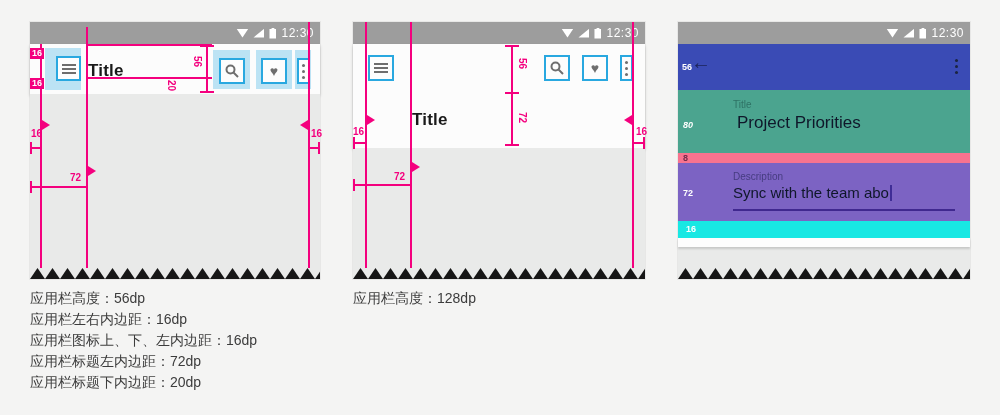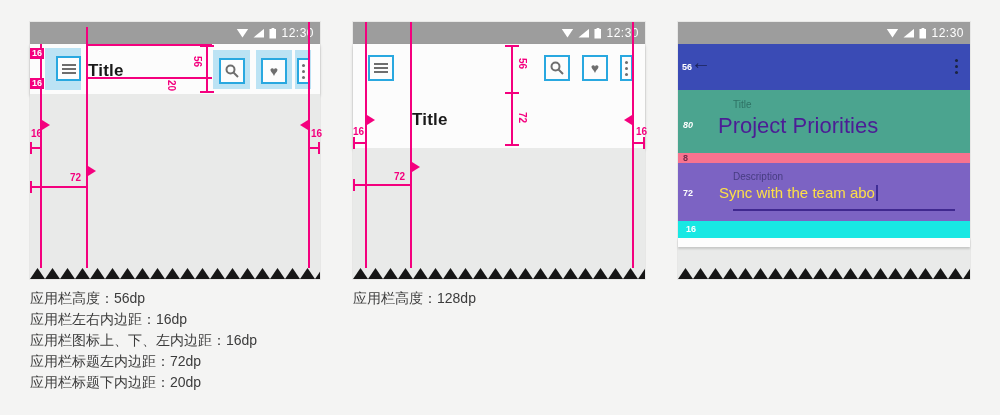--- a/index.html
+++ b/index.html
@@ -49,26 +49,26 @@
   .tri-l { position:absolute; width:0; height:0; border-right:8px solid #F4007E; border-top:5px solid transparent; border-bottom:5px solid transparent; }
 
   
   .actionbar { height:46px; background:#3A4BB5; position:relative; }
   .backarrow { position:absolute; left:13px; top:7px; font-size:20px; color:#1B2356; font-weight:bold; }
   .dots-dark { position:absolute; right:12px; top:21px; width:3px; height:3px; border-radius:50%; background:#1B2440; box-shadow:0 -6px 0 #1B2440, 0 6px 0 #1B2440; }
   .wlabel { position:absolute; color:#fff; font-size:9px; font-weight:bold; line-height:10px; }
   .titleblock { height:63px; background:#4BA48F; position:relative; }
   .fieldlabel { position:absolute; left:55px; font-size:10px; }
   .titleblock .fieldlabel { top:9px; color:#2E7265; }
-  .titlevalue { position:absolute; left:40px; top:23px; font-size:22px; color:#4c1d95; }
+  .titlevalue { position:absolute; left:59px; top:23px; font-size:17px; color:#0f172a; }
   .pinkstrip { height:10px; background:#F8738F; position:relative; }
   .pinkstrip .dk { position:absolute; left:5px; top:0; color:#732B4B; font-size:9px; font-weight:bold; }
   .descblock { height:58px; background:#7C63C3; position:relative; }
   .descblock .fieldlabel { top:8px; color:#463C80; }
-  .descvalue { position:absolute; left:41px; top:21px; font-size:15px; color:#fde047; }
+  .descvalue { position:absolute; left:55px; top:21px; font-size:15px; color:#0f172a; }
   .cursor { display:inline-block; width:2px; height:16px; background:#3F2D96; vertical-align:text-bottom; margin-left:1px; }
   .underline { position:absolute; left:55px; top:46px; width:222px; height:2px; background:#40288F; }
   .cyanstrip { height:17px; background:#18E8E3; position:relative; }
   .cyanstrip .wlabel { left:8px; top:3px; }
   .gapwhite { height:9px; background:#FDFDFD; box-shadow:0 2px 2px rgba(0,0,0,0.15); position:relative; z-index:1; }
   .gapgray { height:21px; background:#E9EAE9; }
 
   
   .caption { margin-top:9px; font-size:14px; line-height:21px; color:#3C3C3C; white-space:nowrap; }
 </style>

